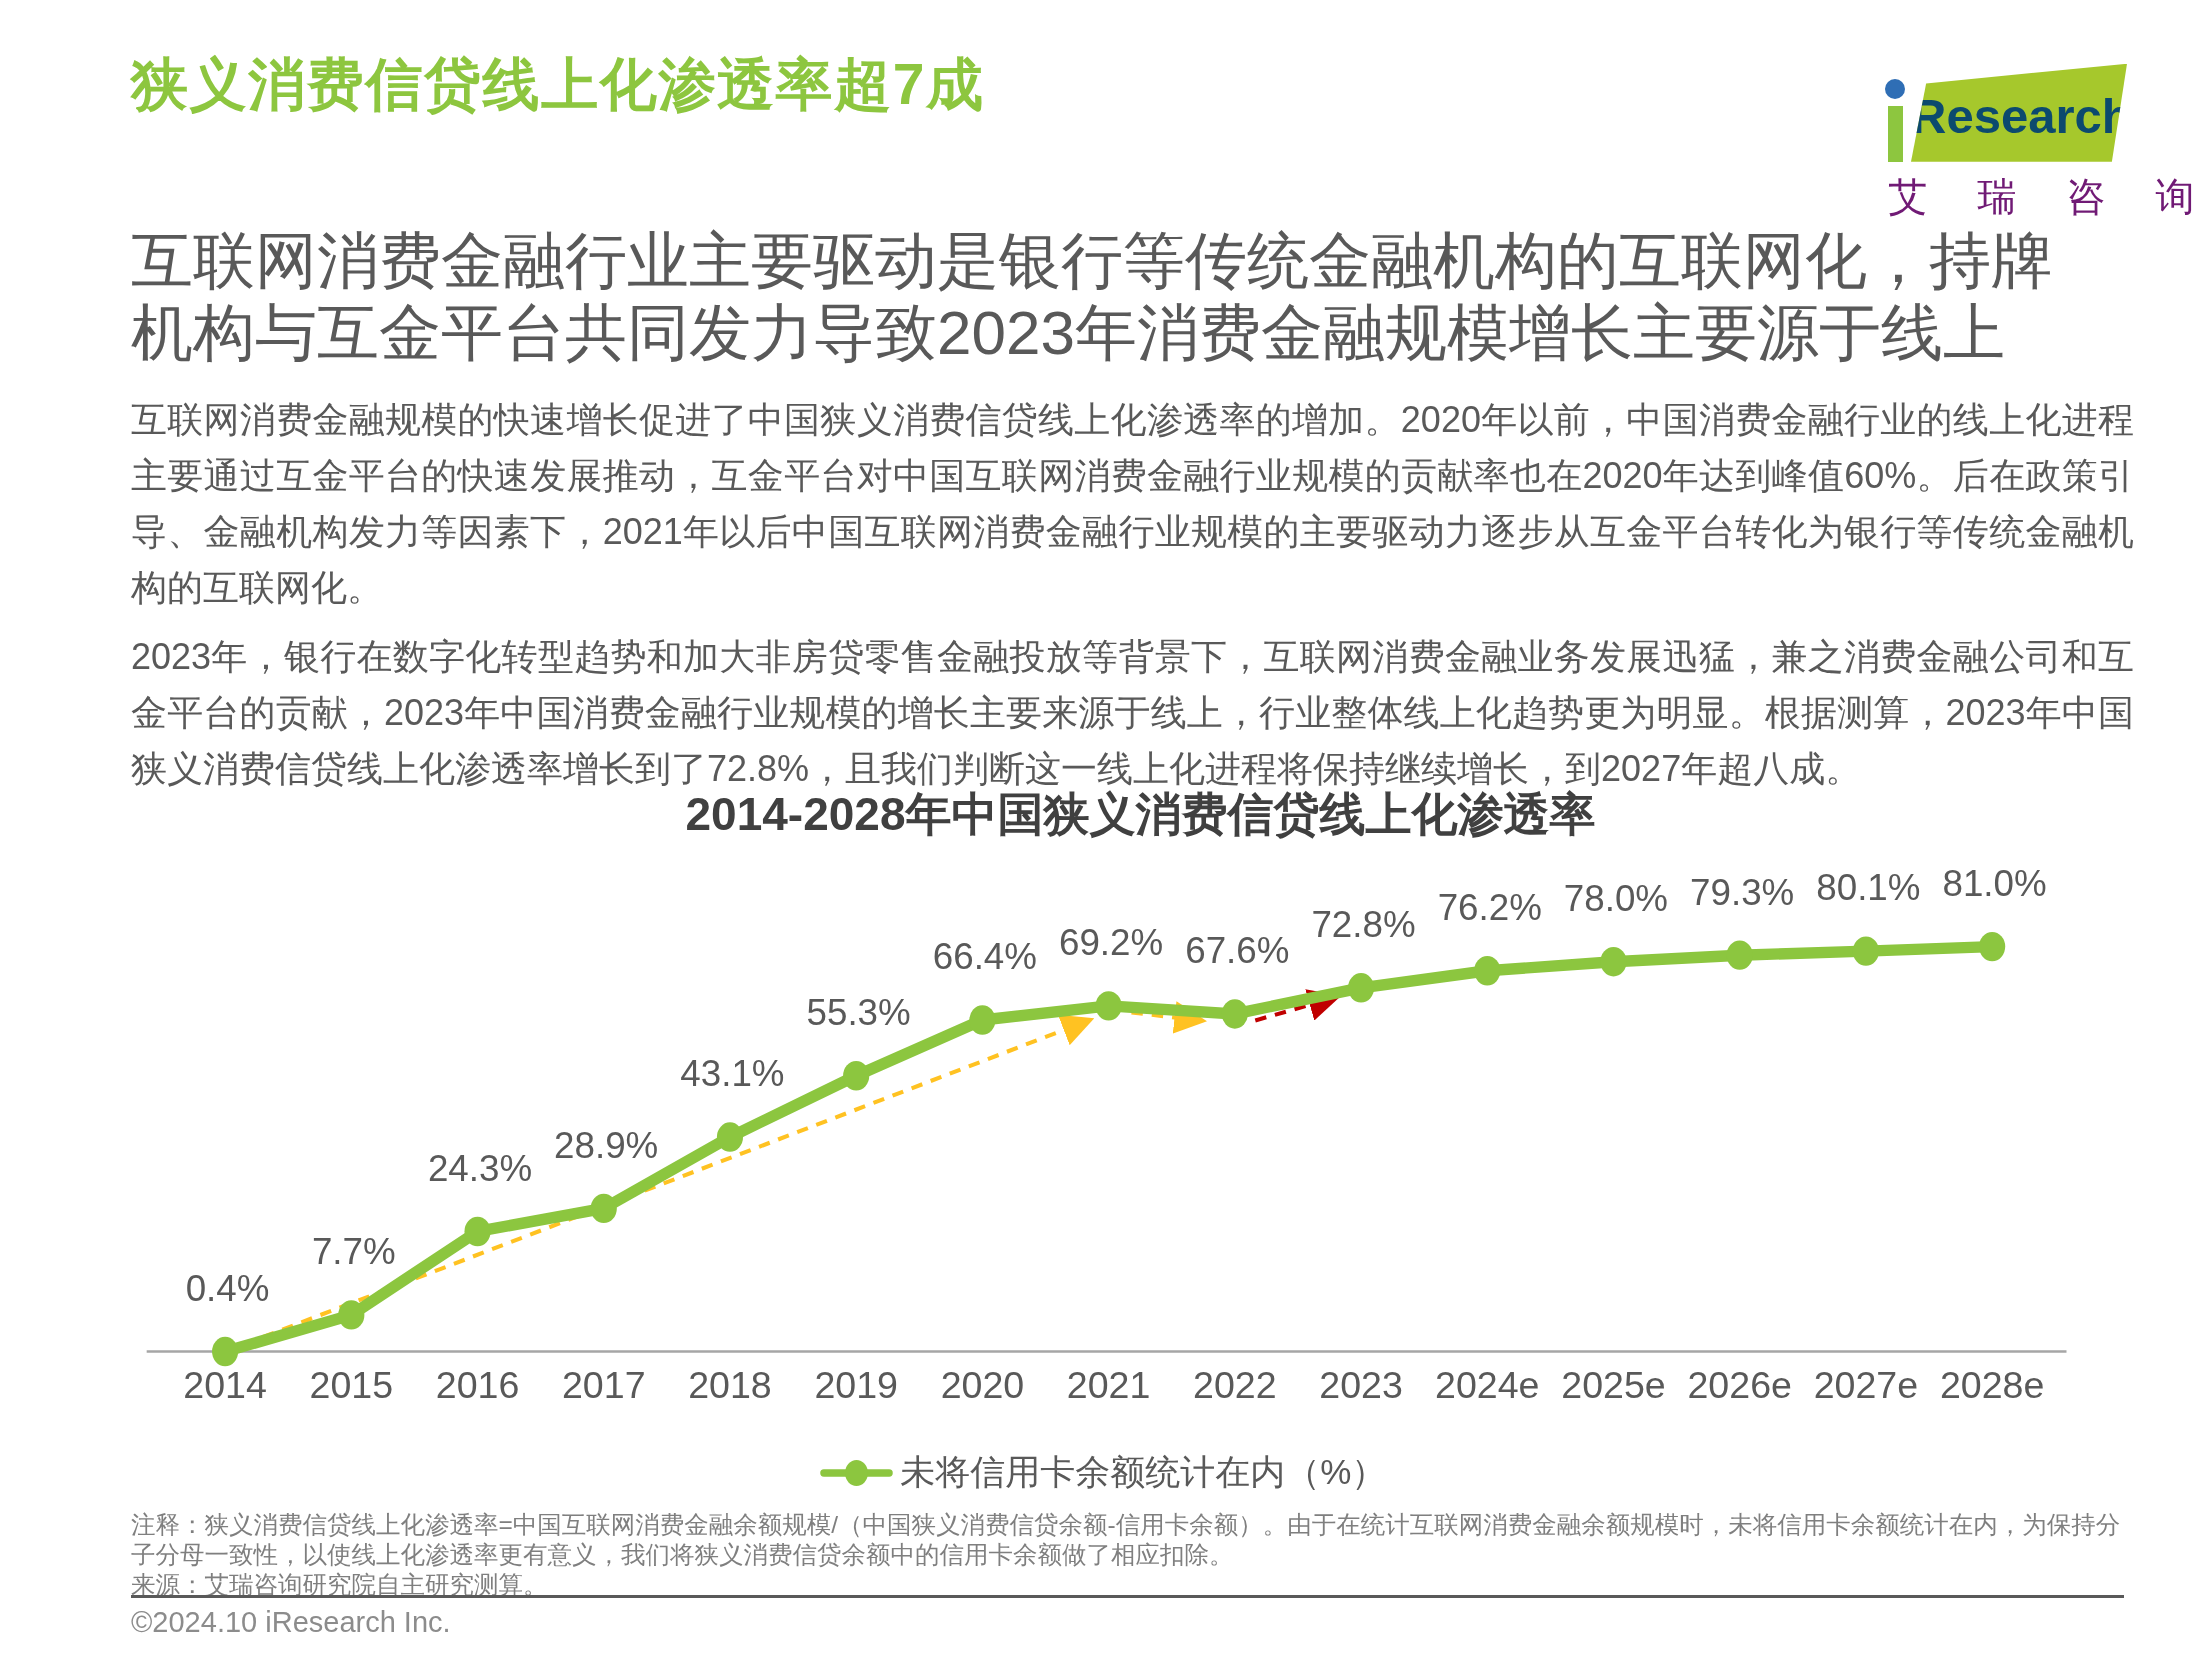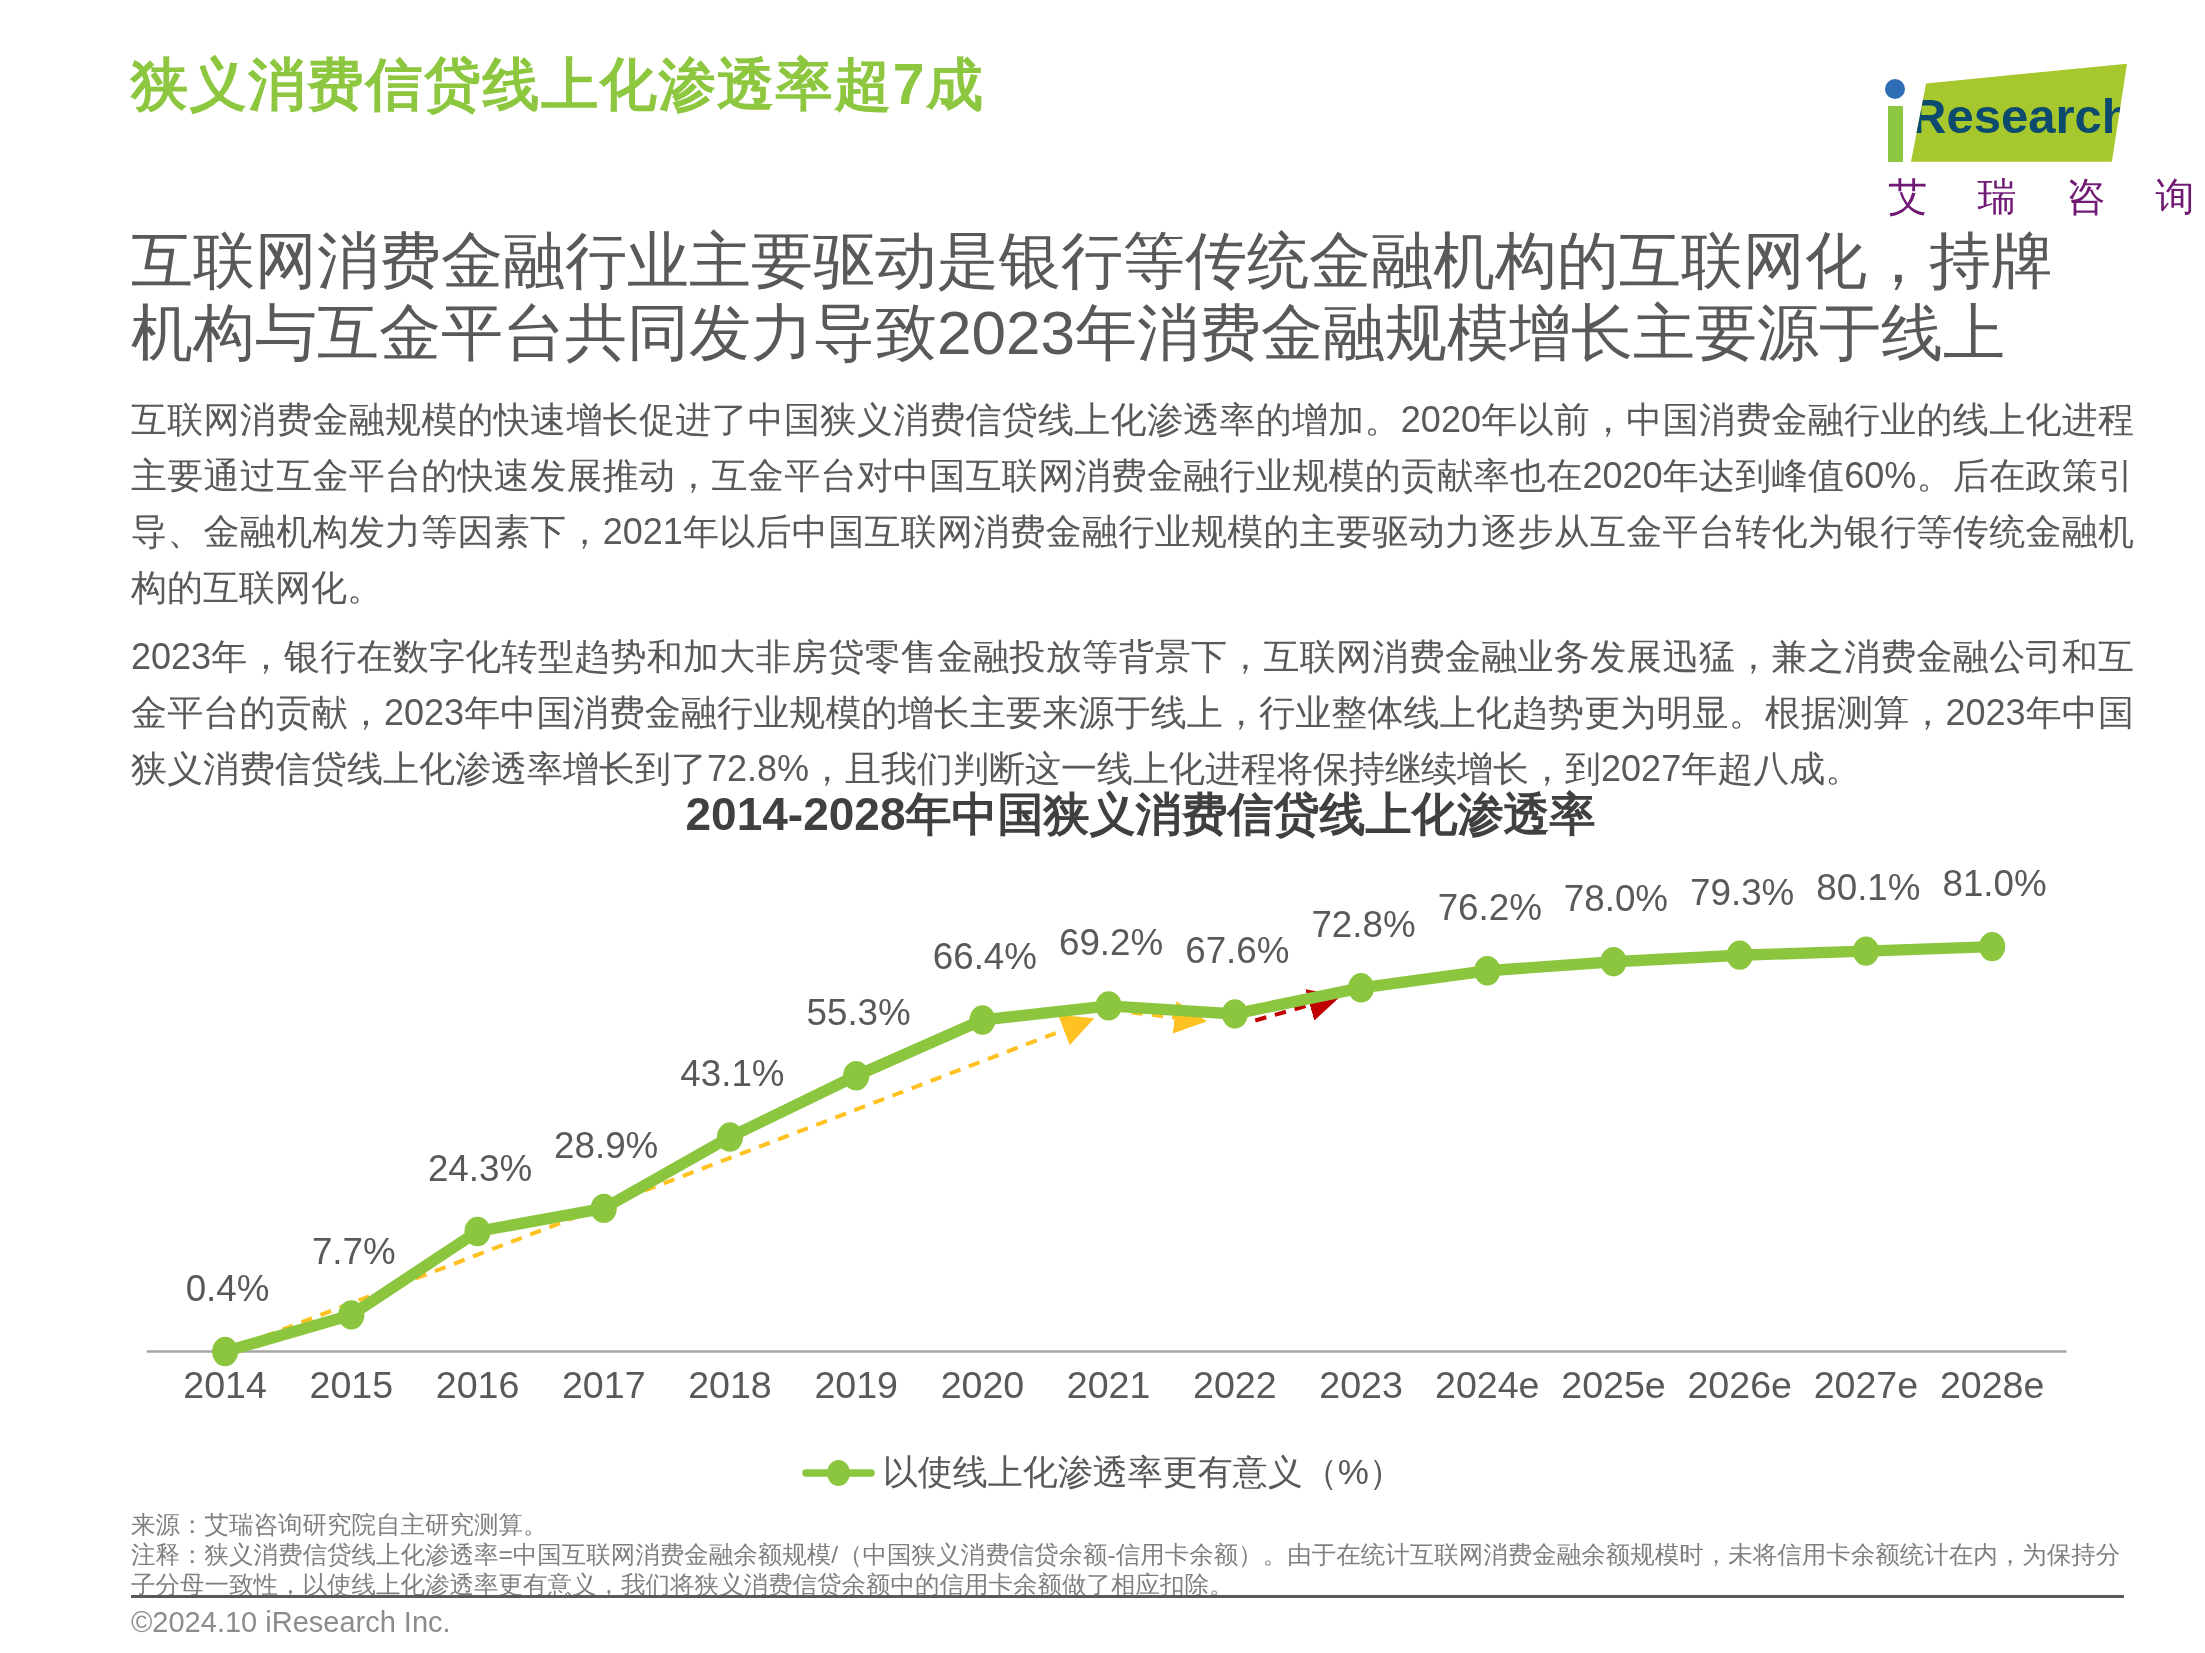--- a/index.html
+++ b/index.html
@@ -141,25 +141,25 @@
         <text x="2144.5" y="672" text-anchor="middle">2027e</text>
         <text x="2299" y="672" text-anchor="middle">2028e</text>
       </g>
     </svg>
 
   <div class="legend">
     <svg width="75" height="36" viewBox="0 0 92 44">
       <line x1="6" y1="22" x2="86" y2="22" stroke="#8CC63F" stroke-width="9" stroke-linecap="round"></line>
       <ellipse cx="46" cy="22" rx="14" ry="16" fill="#8CC63F"></ellipse>
     </svg>
-    <span>以使线上化渗透率更有意义（%）</span>
+    <span>未将信用卡余额统计在内（%）</span>
   </div>
 
   <div class="notes">
+    <div>注释：狭义消费信贷线上化渗透率=中国互联网消费金融余额规模/（中国狭义消费信贷余额-信用卡余额）。由于在统计互联网消费金融余额规模时，未将信用卡余额统计在内，为保持分子分母一致性，以使线上化渗透率更有意义，我们将狭义消费信贷余额中的信用卡余额做了相应扣除。</div>
     <div>来源：艾瑞咨询研究院自主研究测算。</div>
-    <div>注释：狭义消费信贷线上化渗透率=中国互联网消费金融余额规模/（中国狭义消费信贷余额-信用卡余额）。由于在统计互联网消费金融余额规模时，未将信用卡余额统计在内，为保持分子分母一致性，以使线上化渗透率更有意义，我们将狭义消费信贷余额中的信用卡余额做了相应扣除。</div>
   </div>
 
   <div class="divider"></div>
   <div class="copyright">©2024.10 iResearch Inc.</div>
 
 </div>
 
 
 </body></html>

